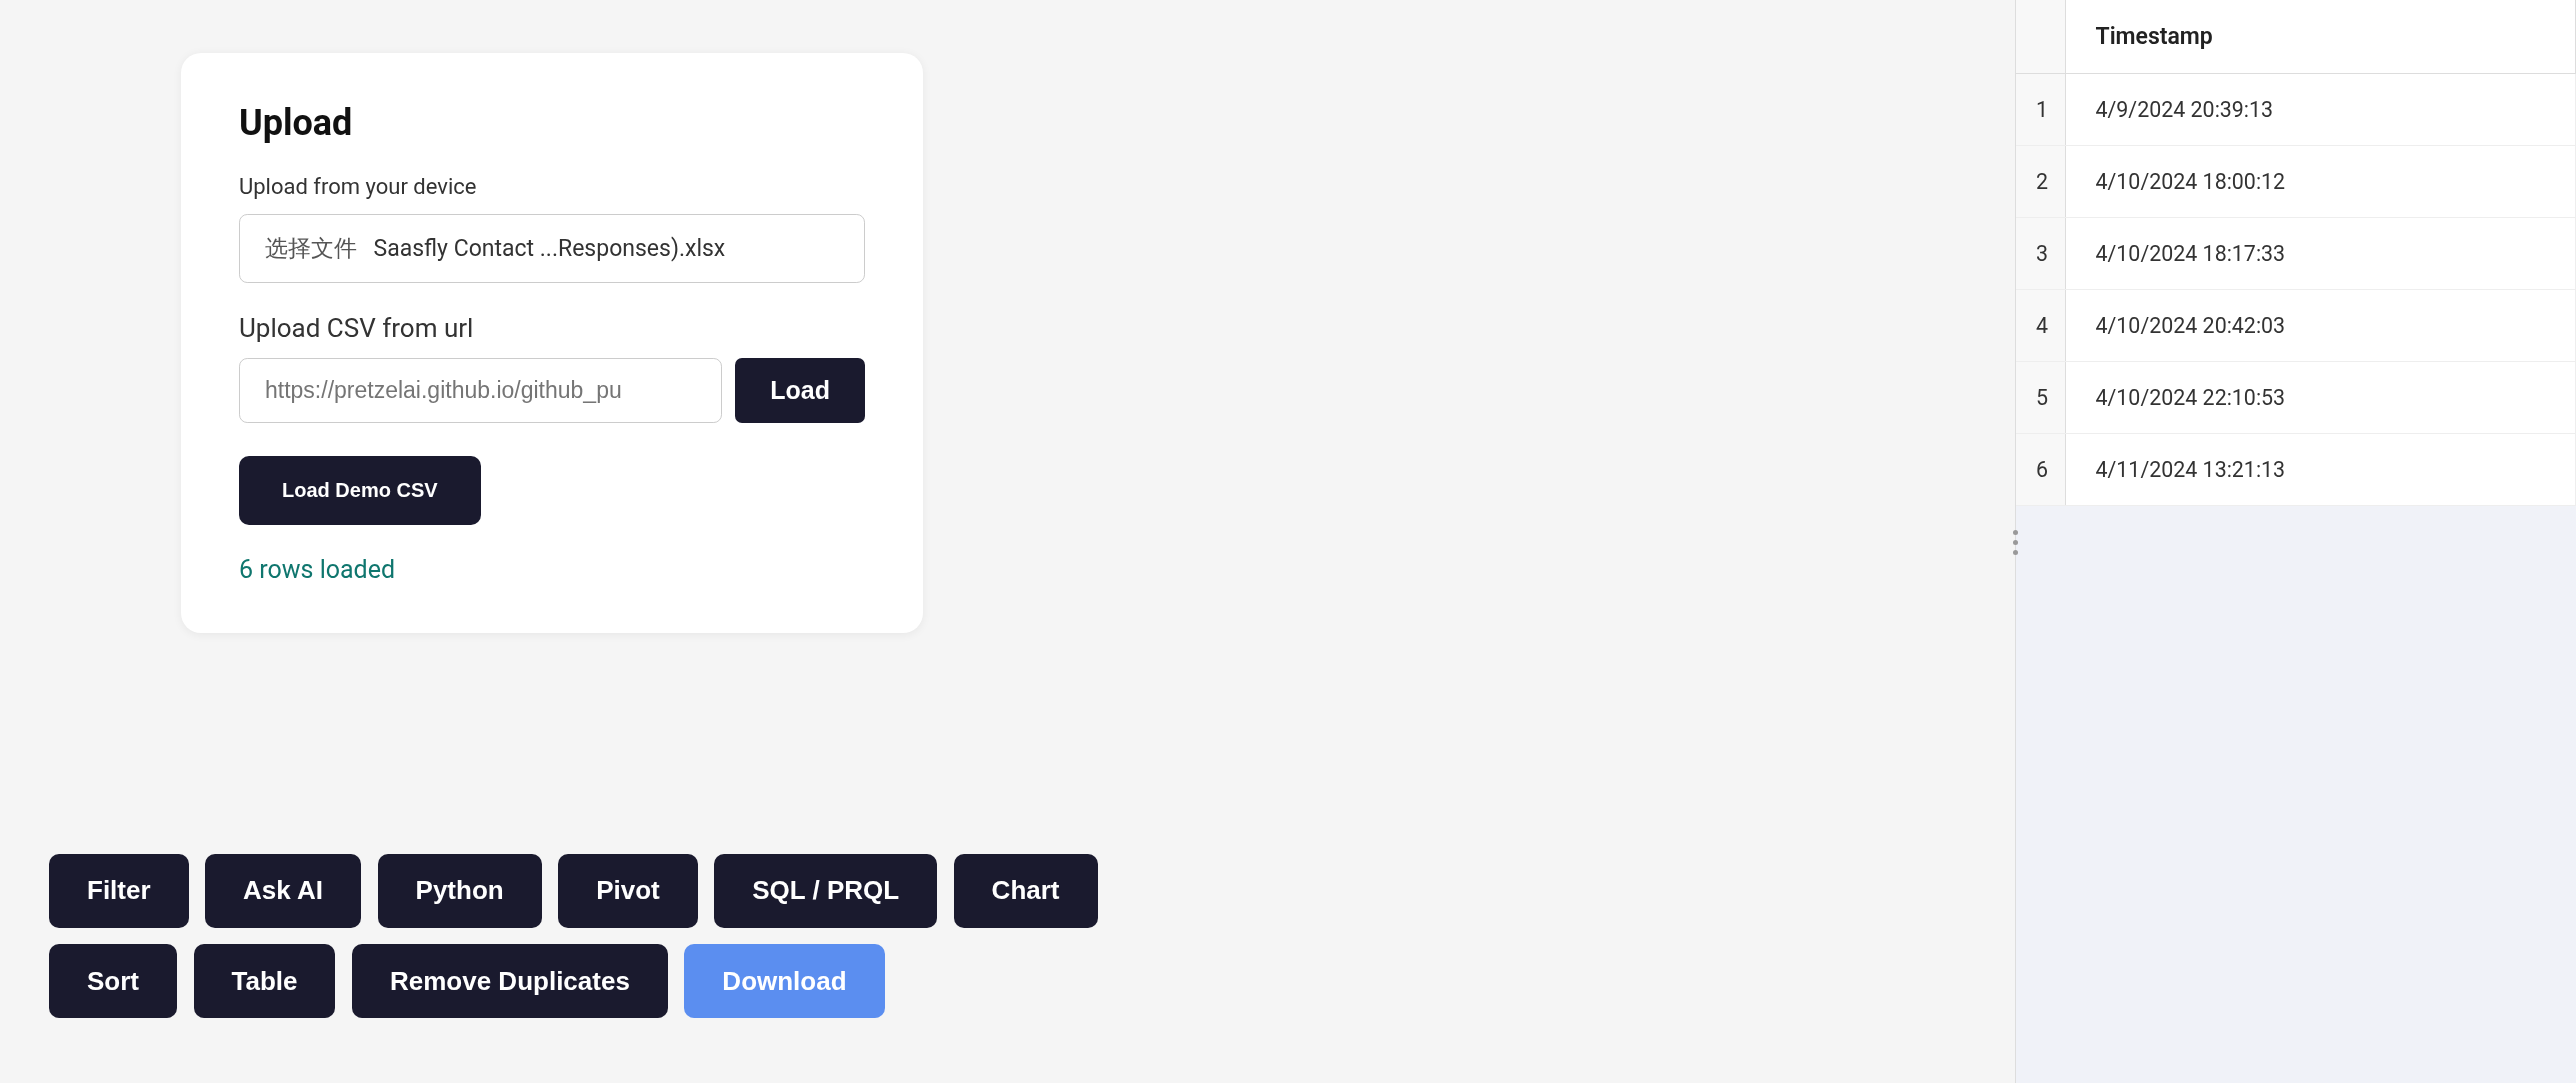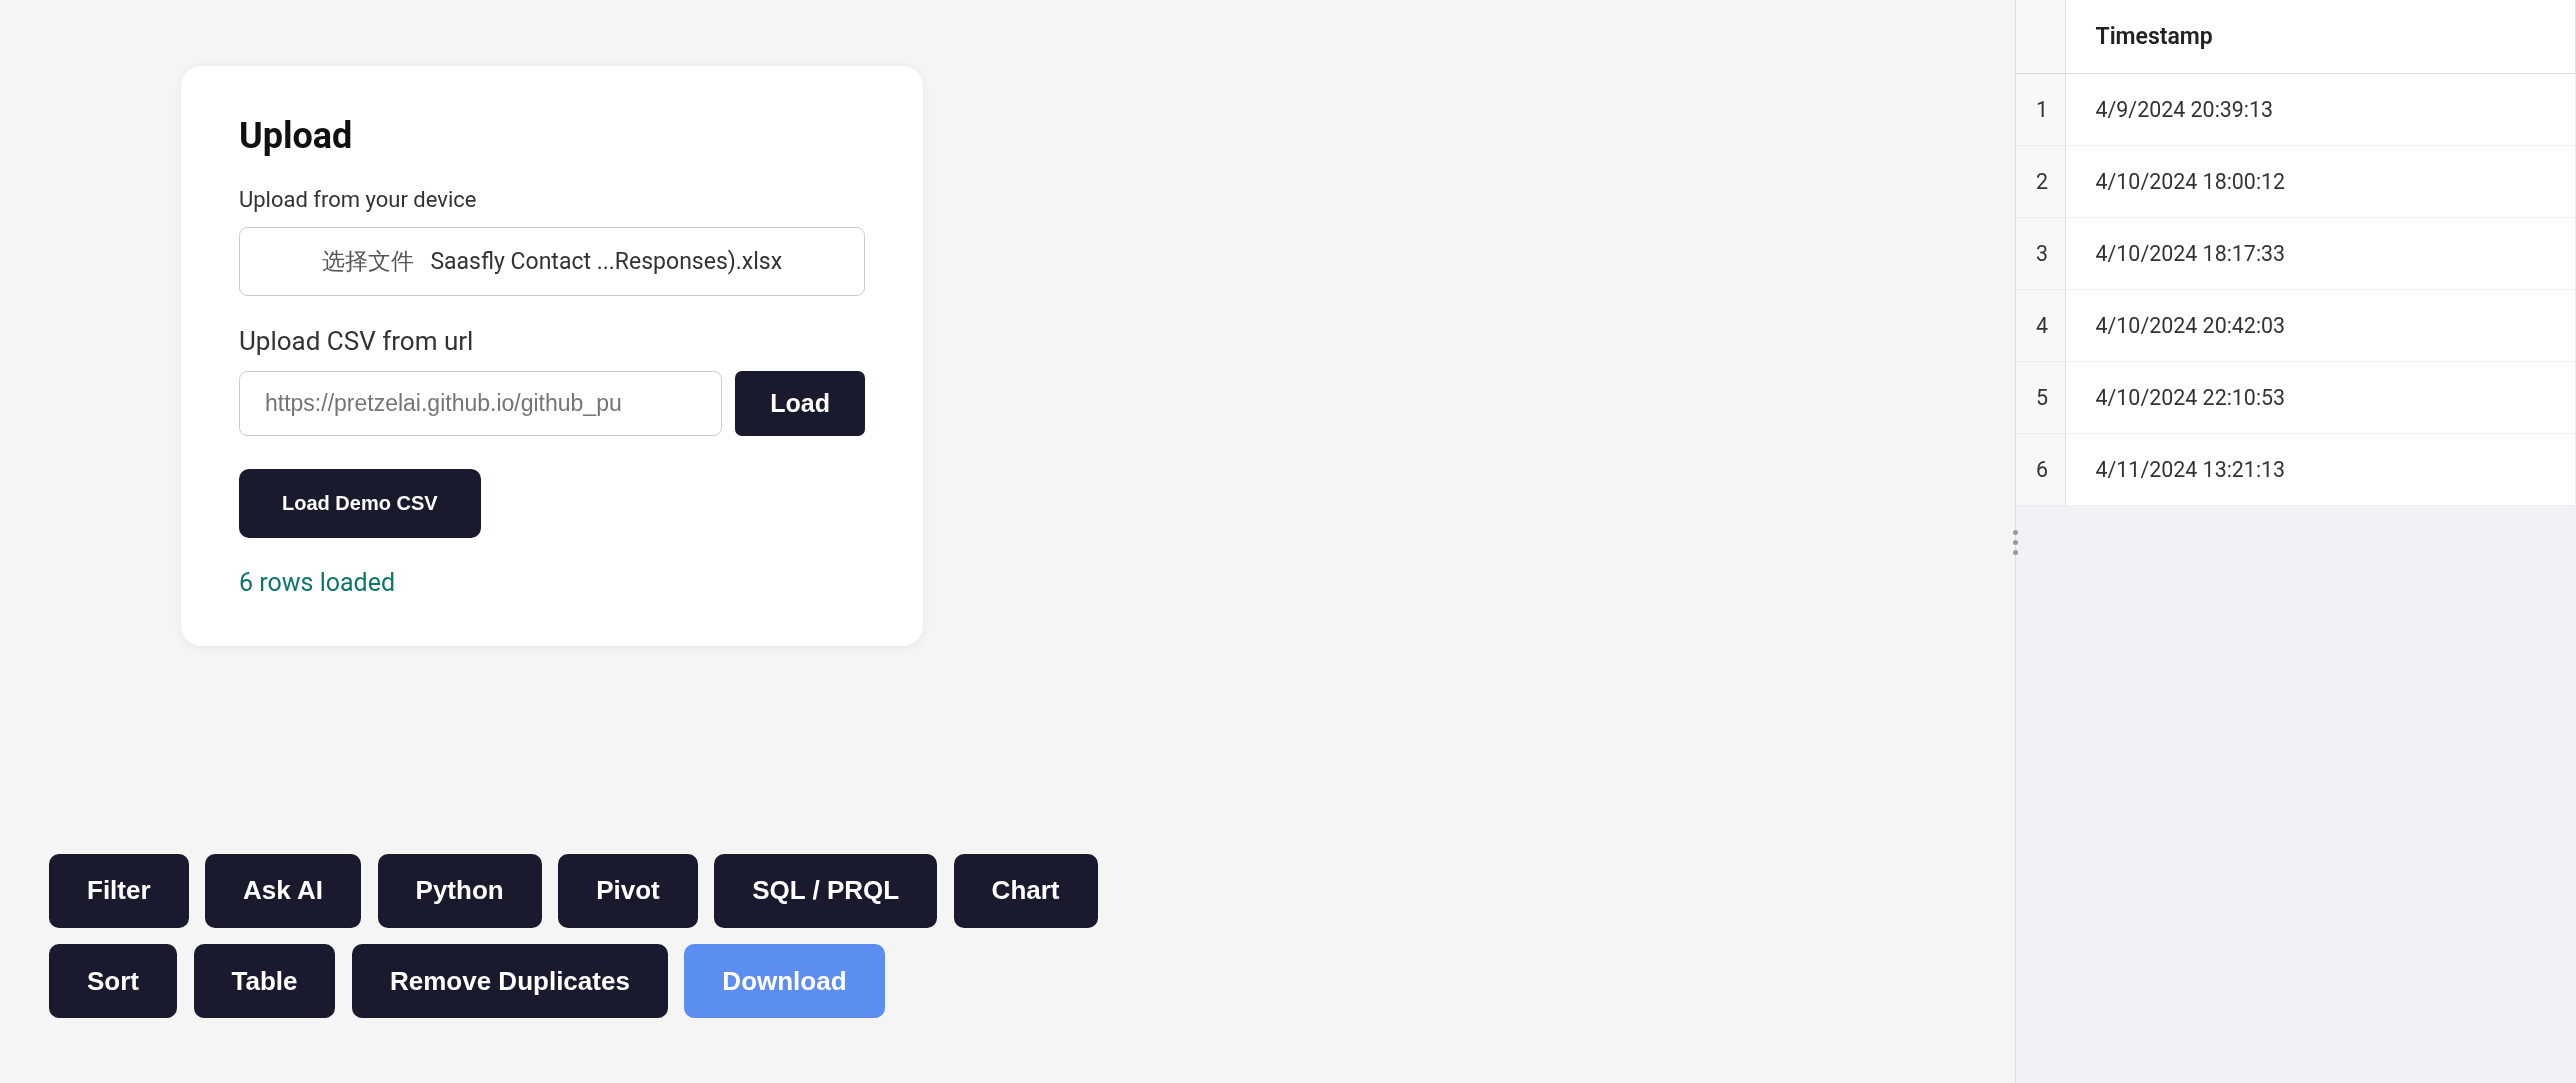--- a/index.html
+++ b/index.html
@@ -19,21 +19,21 @@
 
     .main-container {
       display: flex;
       width: 100%;
       height: 100%;
       position: relative;
     }
 
     .left-panel {
       flex: 1;
-      padding: 49px 66px;
+      padding: 36px 66px;
       display: flex;
       flex-direction: column;
       justify-content: flex-start;
       background: #f5f5f5;
     }
 
     .upload-card {
       background: #ffffff;
       border-radius: 20px;
       padding: 49px 58px;
@@ -60,21 +60,20 @@
       border: 1.2px solid #ccc;
       border-radius: 8.2px;
       padding: 18px 25px;
       font-size: 23px;
       color: #333;
       margin-bottom: 30px;
       background: #fff;
       display: flex;
       align-items: center;
       gap: 16.5px;
-      justify-content: center;
     }
 
     .file-input-choose {
       color: #555;
       font-size: 23px;
     }
 
     .url-label {
       font-size: 26px;
       color: #333;

